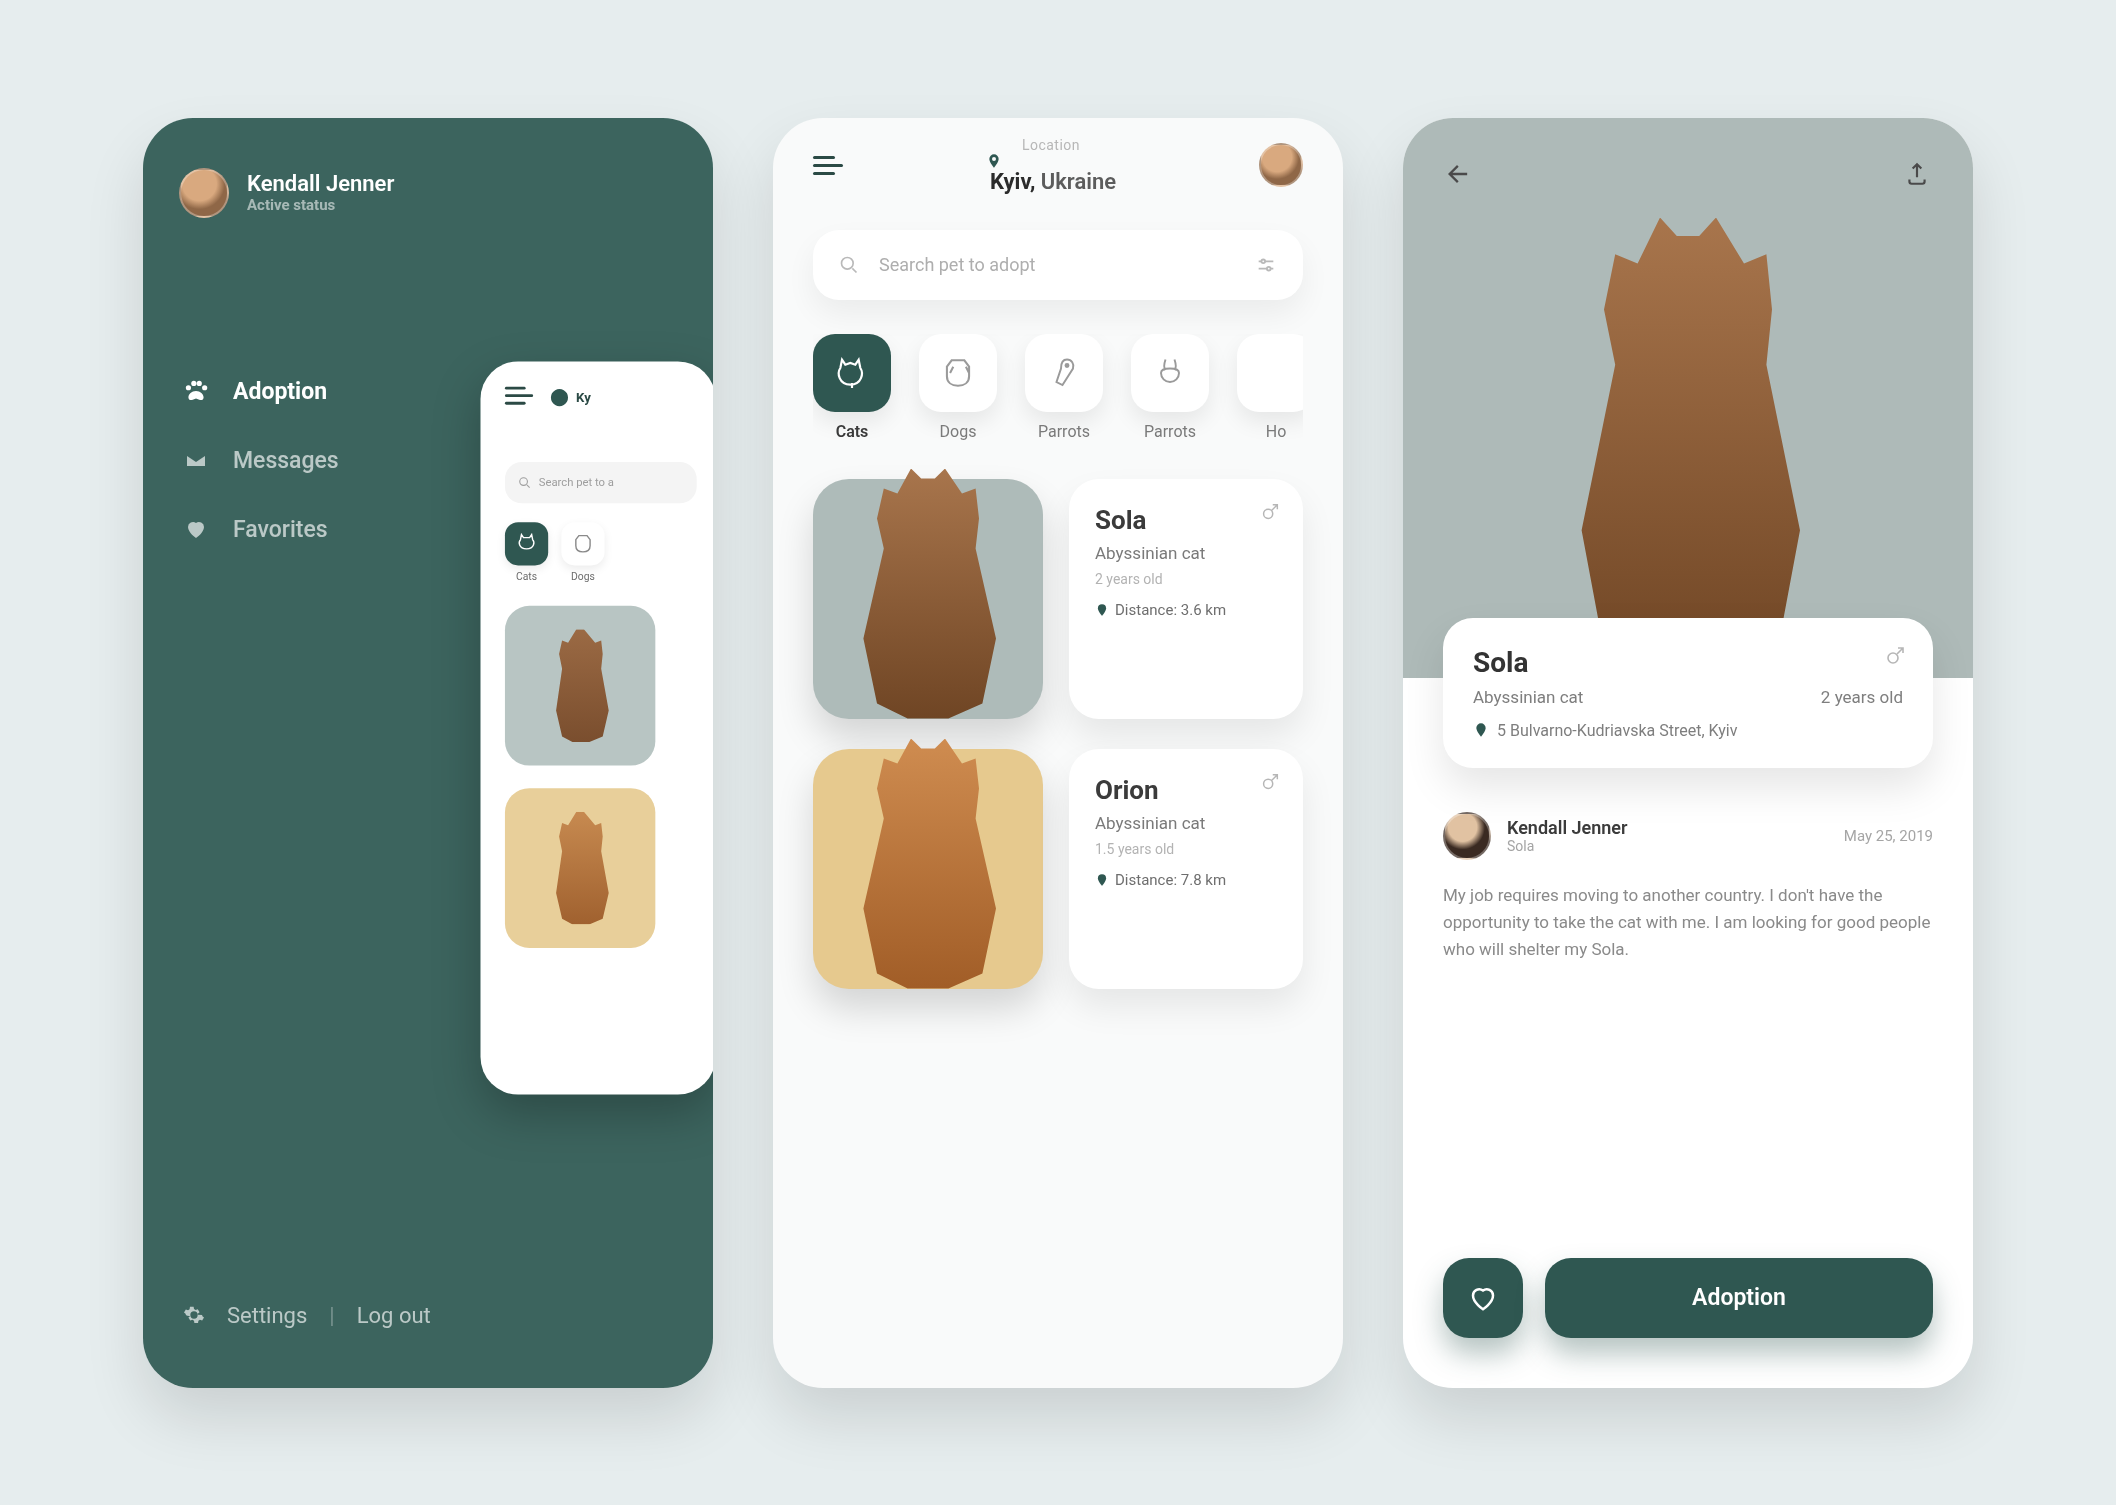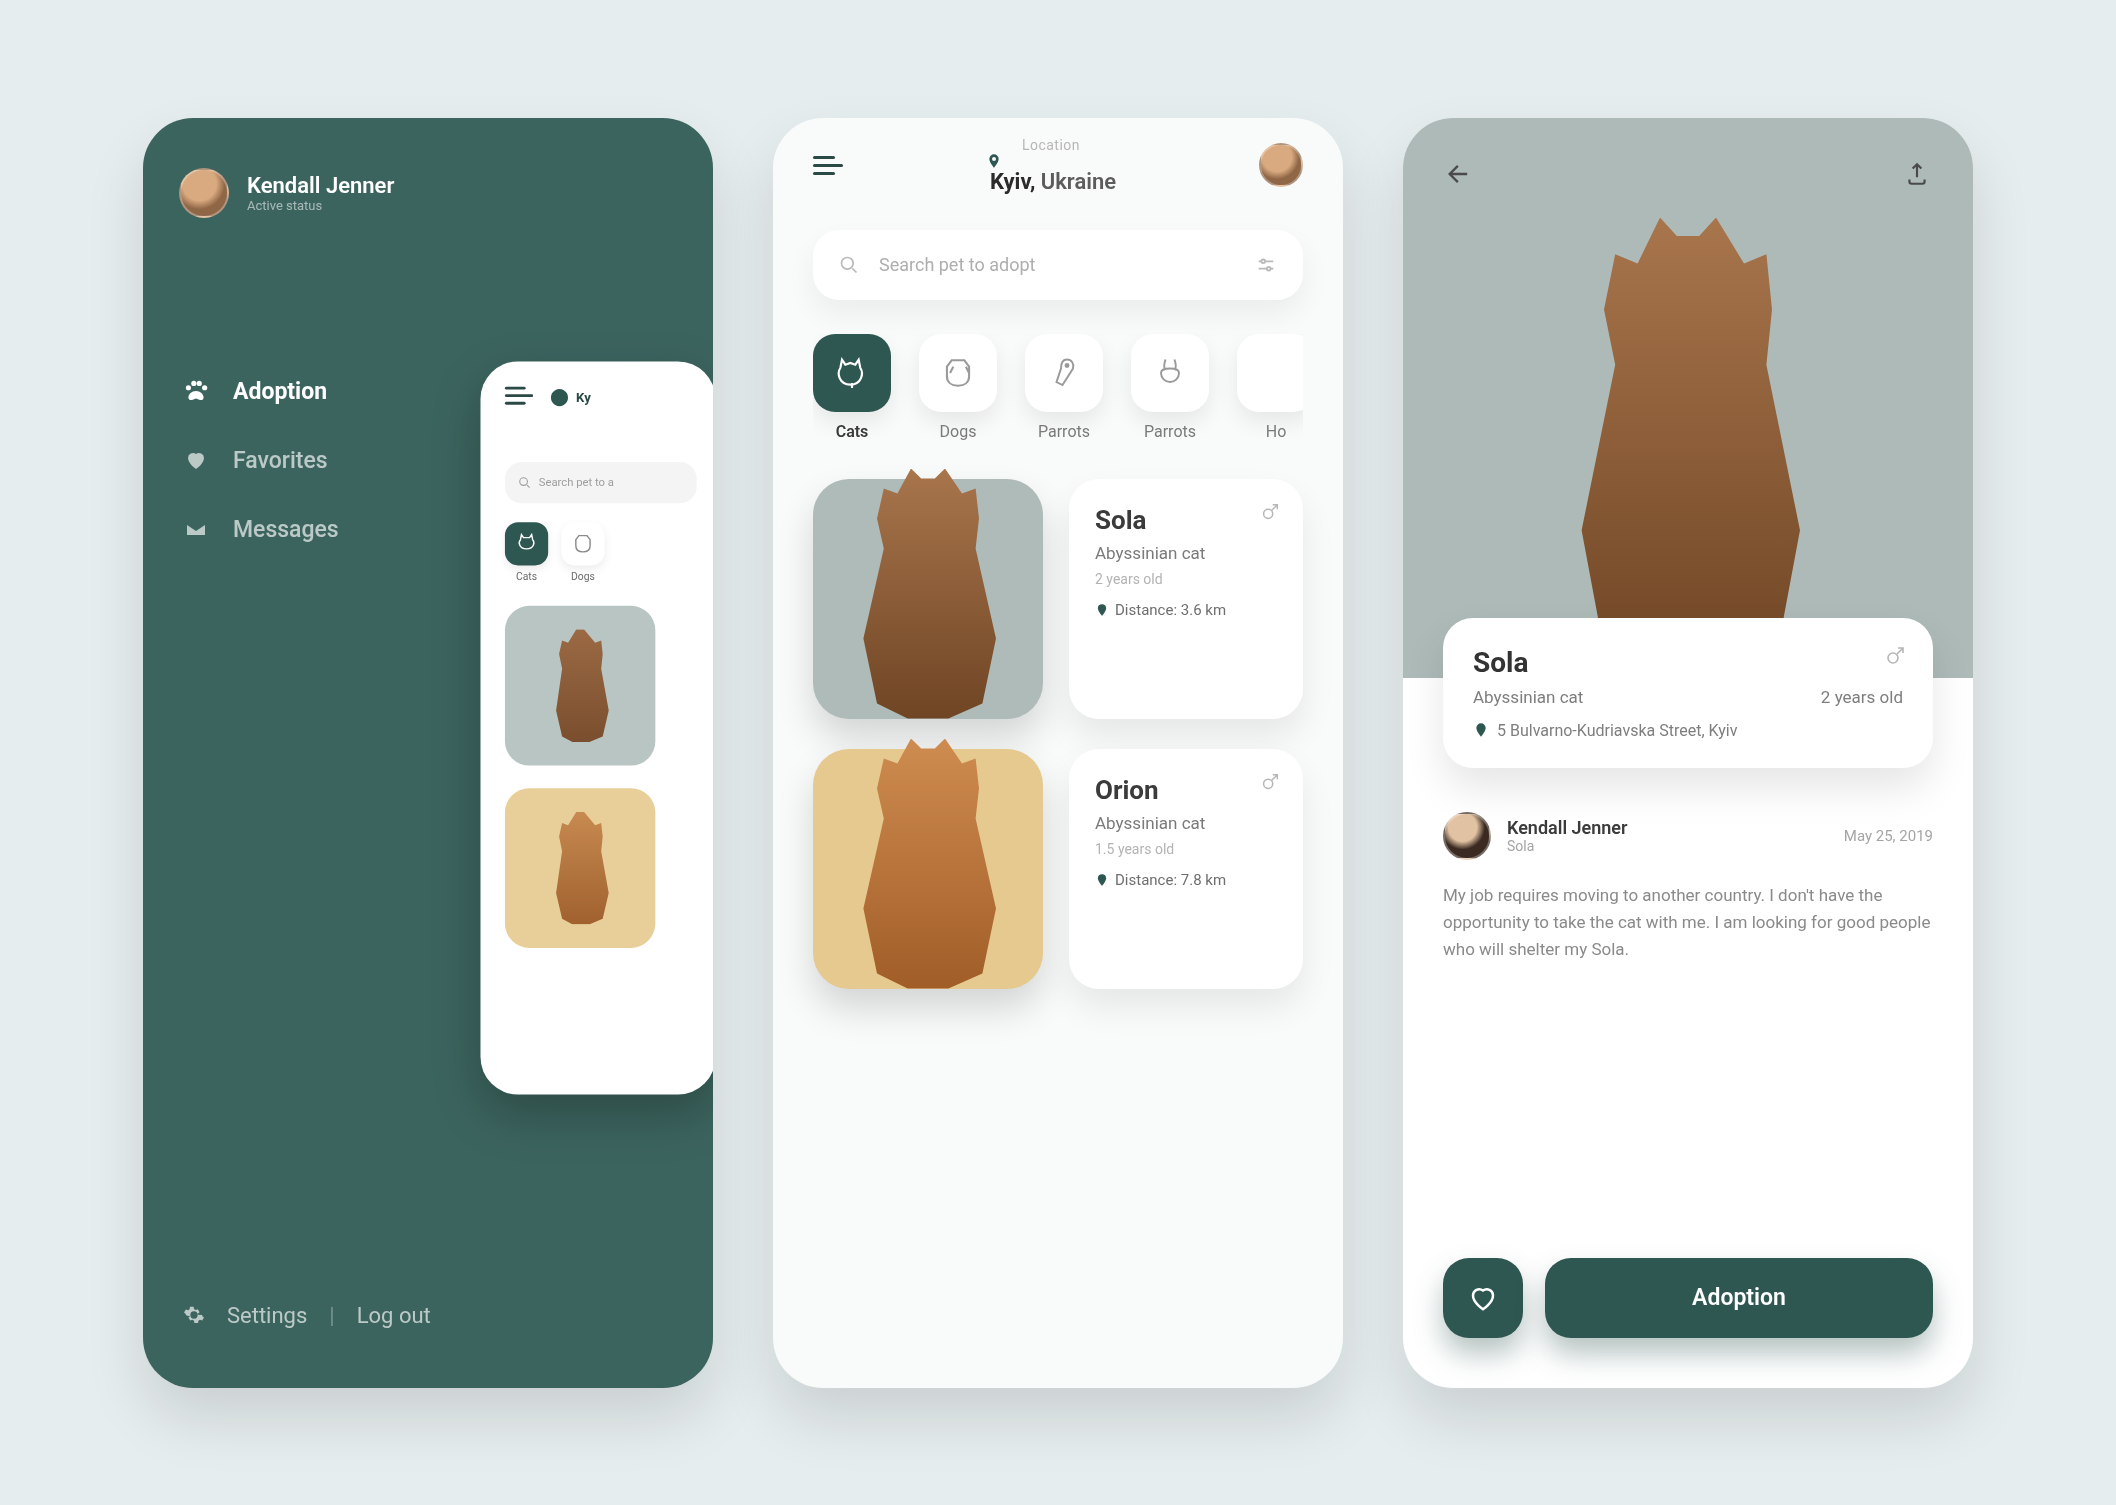--- a/index.html
+++ b/index.html
@@ -28,21 +28,21 @@
   .drawer-top {
     display:flex; align-items:center; gap:18px;
     padding: 50px 36px 0 36px;
   }
   .avatar {
     width:50px; height:50px; border-radius:50%;
     background: radial-gradient(circle at 40% 30%, #d9a97f 0 40%, #8f6747 60% 100%);
     border:2px solid rgba(255,255,255,0.3);
   }
   .user-name { color:#fff; font-weight:600; font-size:22px; }
-  .user-status { color:rgba(255,255,255,0.55); font-size:13px; }
+  .user-status { color:rgba(255,255,255,0.55); font-size:15px;font-weight:bold; }
 
   .menu { margin-top:160px; padding-left:40px; display:flex; flex-direction:column; gap:42px;}
   .menu-item {
     display:flex; align-items:center; gap:24px;
     color:rgba(255,255,255,0.65); font-size:23px; font-weight:500;
   }
   .menu-item.active { color:#fff; font-weight:700; }
   .mi-icon { width:26px; height:26px; display:flex; align-items:center; justify-content:center; }
 
   .drawer-footer {
@@ -219,33 +219,33 @@
             <circle cx="15" cy="5" r="2.4"></circle>
             <circle cx="20" cy="9" r="2.4"></circle>
             <path d="M12 12c-4 0-7 3-7 6 0 2 2 3 4 2l3-1 3 1c2 1 4 0 4-2 0-3-3-6-7-6z"></path>
           </svg>
       </span>
       <span>Adoption</span>
     </div>
     <div class="menu-item">
       <span class="mi-icon">
         <svg width="24" height="24" viewBox="0 0 24 24" fill="currentColor">
-            <path d="M12 21s-8-5.3-8-11a5 5 0 0 1 8-4 5 5 0 0 1 8 4c0 5.7-8 11-8 11z"></path>
-          </svg>
-      </span>
-      <span>Favorites</span>
+            <path d="M3 6h18v12H3z M3 6l9 7 9-7" stroke="currentColor" stroke-width="0"></path>
+            <path d="M3 6h18v2l-9 6-9-6z" fill="#3c645e"></path>
+          </svg>
+      </span>
+      <span>Messages</span>
     </div>
     <div class="menu-item">
       <span class="mi-icon">
         <svg width="24" height="24" viewBox="0 0 24 24" fill="currentColor">
-            <path d="M3 6h18v12H3z M3 6l9 7 9-7" stroke="currentColor" stroke-width="0"></path>
-            <path d="M3 6h18v2l-9 6-9-6z" fill="#3c645e"></path>
-          </svg>
-      </span>
-      <span>Messages</span>
+            <path d="M12 21s-8-5.3-8-11a5 5 0 0 1 8-4 5 5 0 0 1 8 4c0 5.7-8 11-8 11z"></path>
+          </svg>
+      </span>
+      <span>Favorites</span>
     </div>
   </div>
 
   <div class="drawer-footer">
     <span>
       <svg width="22" height="22" viewBox="0 0 24 24" fill="currentColor">
           <path d="M12 8a4 4 0 1 0 0 8 4 4 0 0 0 0-8zm9 4a7 7 0 0 1-.1 1l2 1.6-2 3.4-2.4-.8a7 7 0 0 1-1.7 1l-.4 2.5h-4l-.4-2.5a7 7 0 0 1-1.7-1l-2.4.8-2-3.4 2-1.6A7 7 0 0 1 3 12a7 7 0 0 1 .1-1l-2-1.6 2-3.4 2.4.8a7 7 0 0 1 1.7-1L7.6 3h4l.4 2.5a7 7 0 0 1 1.7 1l2.4-.8 2 3.4-2 1.6c0 .3.1.6.1 1z"></path>
         </svg>
     </span>
     <span>Settings</span>

